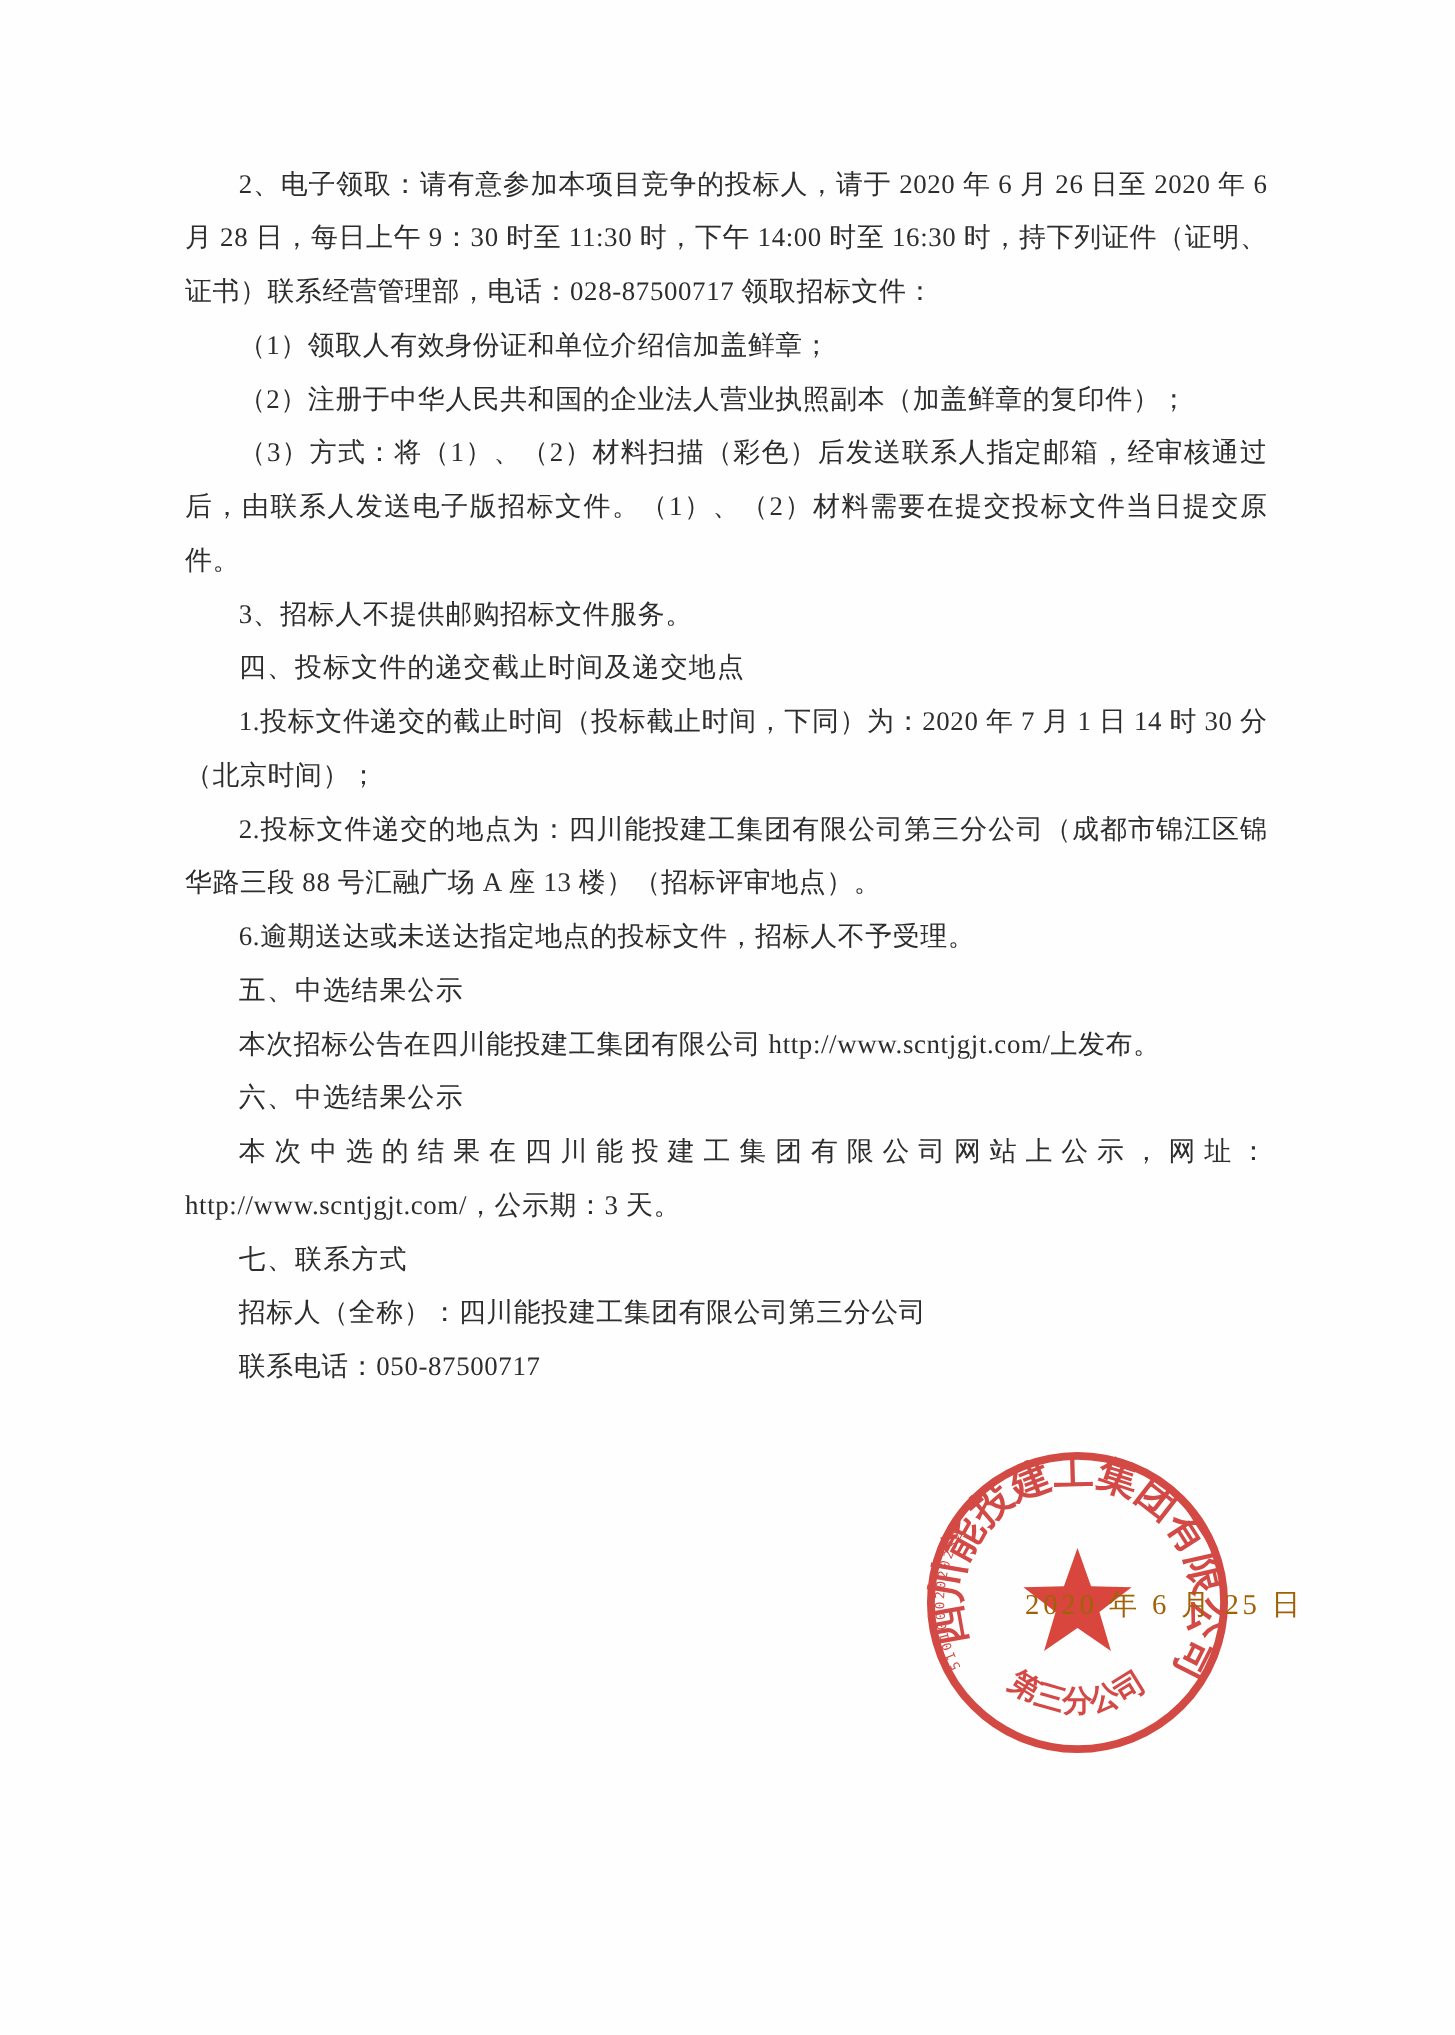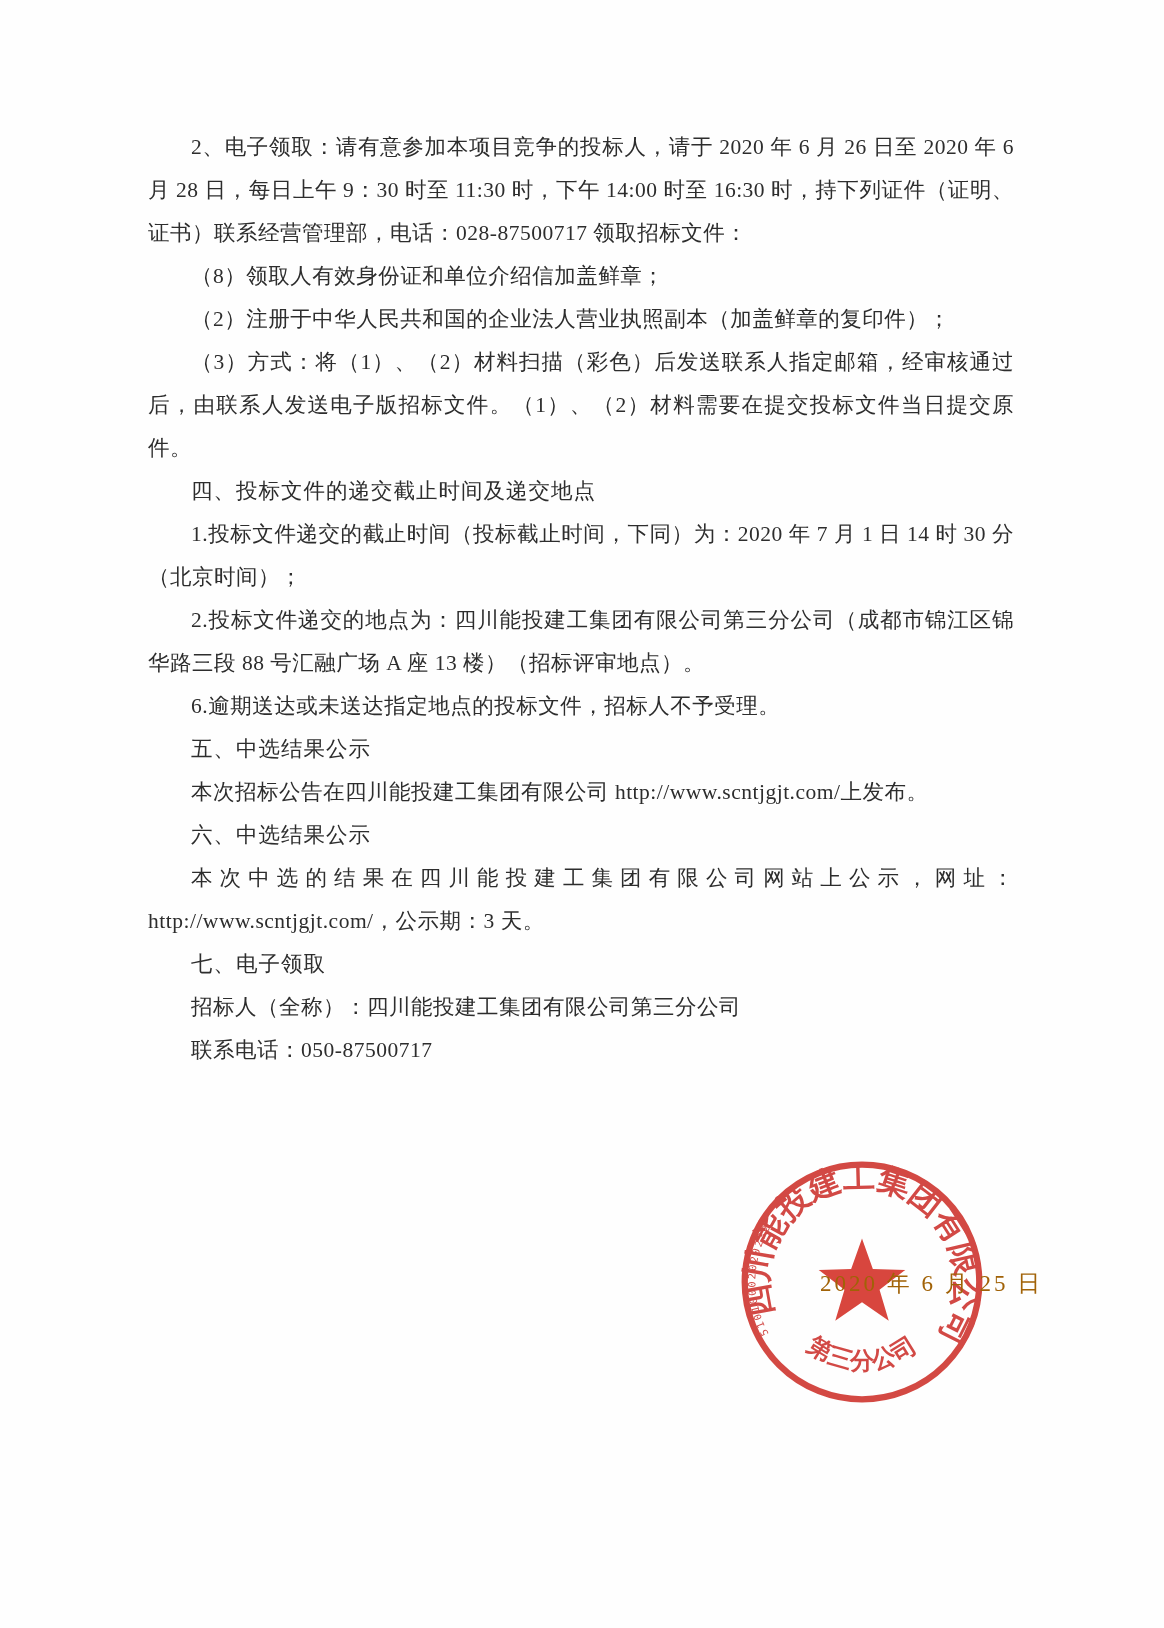--- a/index.html
+++ b/index.html
@@ -46,32 +46,33 @@
   }
   .seal svg{display:block;width:100%;height:100%;}
 </style>
 </head>
 <body>
 
 <div class="page">
 
   <div class="doc-body" id="doc-body">
       <p>2、电子领取：请有意参加本项目竞争的投标人，请于 2020 年 6 月 26 日至 2020 年 6 月 28 日，每日上午 9：30 时至 11:30 时，下午 14:00 时至 16:30 时，持下列证件（证明、证书）联系经营管理部，电话：028-87500717 领取招标文件：</p>
-      <p>（8）领取人有效身份证和单位介绍信加盖鲜章；</p>
+      <p>（1）领取人有效身份证和单位介绍信加盖鲜章；</p>
       <p>（2）注册于中华人民共和国的企业法人营业执照副本（加盖鲜章的复印件）；</p>
       <p>（3）方式：将（1）、（2）材料扫描（彩色）后发送联系人指定邮箱，经审核通过后，由联系人发送电子版招标文件。（1）、（2）材料需要在提交投标文件当日提交原件。</p>
+      <p>3、招标人不提供邮购招标文件服务。</p>
       <p class="section-heading">四、投标文件的递交截止时间及递交地点</p>
       <p>1.投标文件递交的截止时间（投标截止时间，下同）为：2020 年 7 月 1 日 14 时 30 分（北京时间）；</p>
       <p>2.投标文件递交的地点为：四川能投建工集团有限公司第三分公司（成都市锦江区锦华路三段 88 号汇融广场 A 座 13 楼）（招标评审地点）。</p>
       <p>6.逾期送达或未送达指定地点的投标文件，招标人不予受理。</p>
       <p class="section-heading">五、中选结果公示</p>
       <p>本次招标公告在四川能投建工集团有限公司 http://www.scntjgjt.com/上发布。</p>
       <p class="section-heading">六、中选结果公示</p>
       <p>本次中选的结果在四川能投建工集团有限公司网站上公示，网址：http://www.scntjgjt.com/，公示期：3 天。</p>
-      <p class="section-heading">七、电子领取</p>
+      <p class="section-heading">七、联系方式</p>
       <p>招标人（全称）：四川能投建工集团有限公司第三分公司</p>
       <p>联系电话：050-87500717</p>
     </div>
 
   <div class="seal">
     <svg viewBox="0 0 260 260" xmlns="http://www.w3.org/2000/svg">
       <defs>
         <path id="arcTop" d="M 38.8,163.2 A 97,97 0 1 1 204.3,192.4" fill="none"></path>
         <path id="arcBottom" d="M 56.3,181.6 A 90,90 0 0 0 203.7,181.6" fill="none"></path>
         <path id="arcSerial" d="M 34.7,185 A 110,110 0 0 1 83.5,30.3" fill="none"></path>

